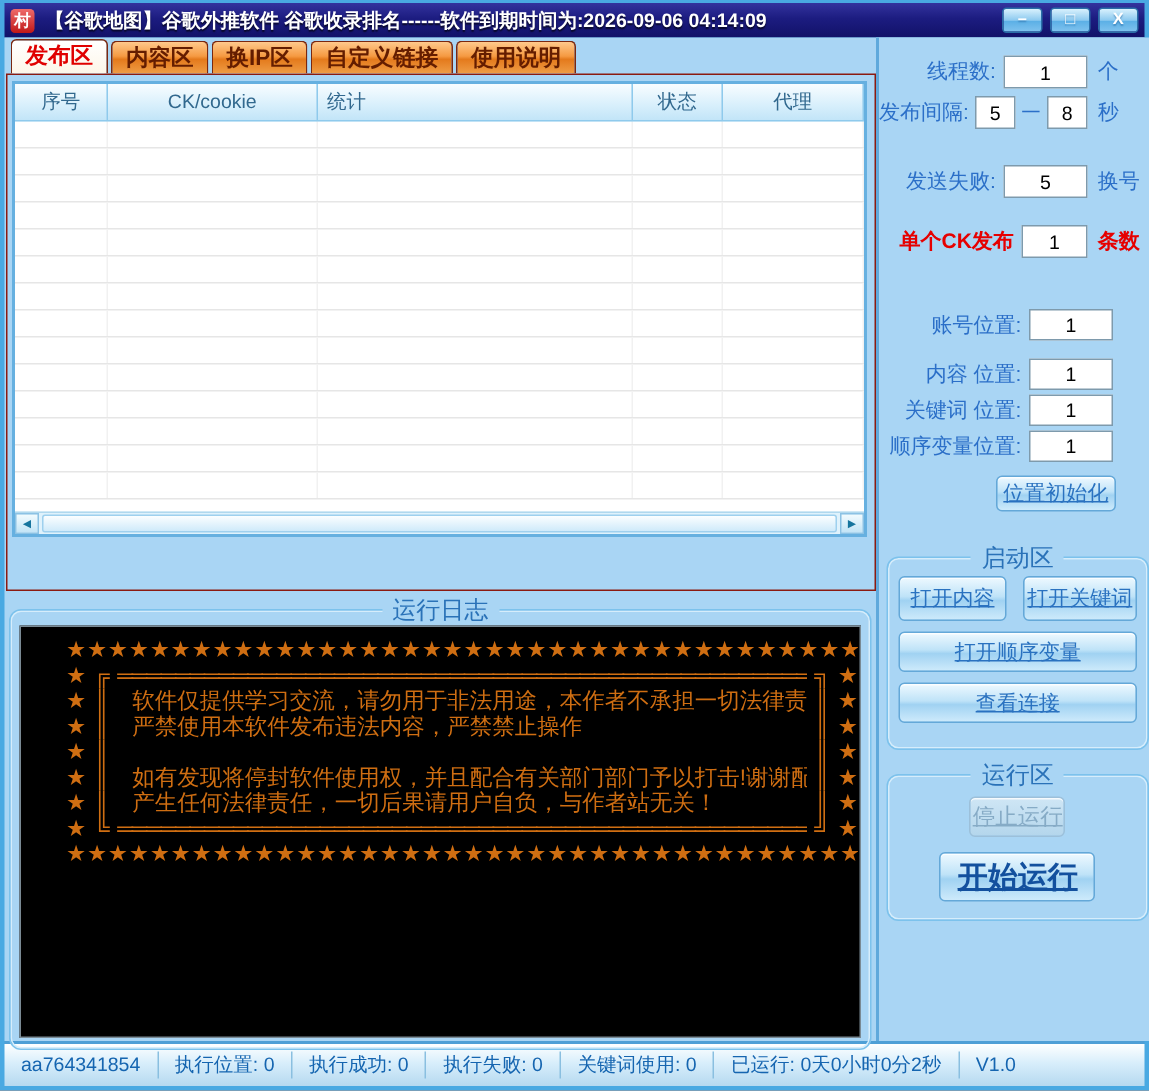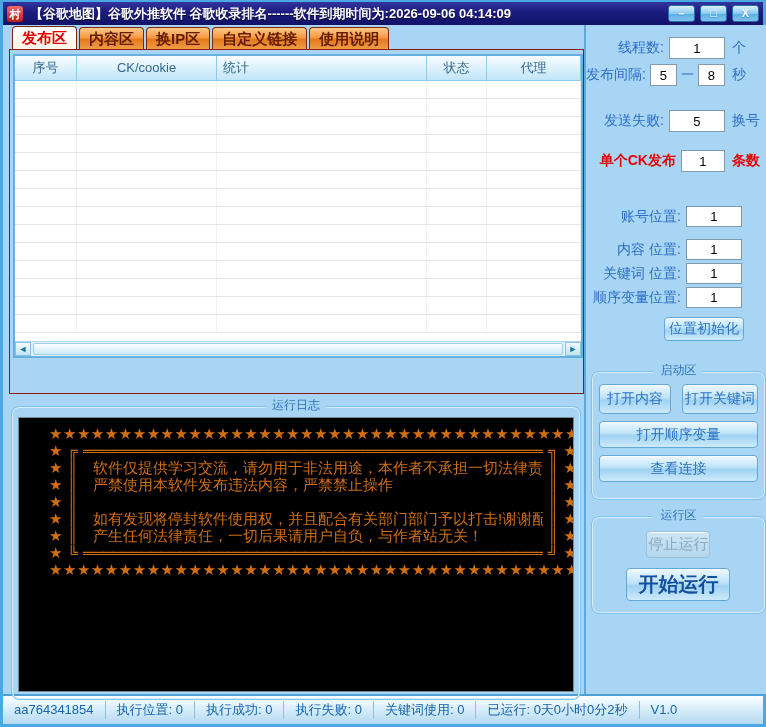--- a/index.html
+++ b/index.html
@@ -8,21 +8,21 @@
 
   
   .titlebar { height:23px; background:linear-gradient(180deg,#33339e 0%,#1c1c80 45%,#121268 100%); display:flex; align-items:center; padding:0 4px; }
   .app-icon { width:16px; height:16px; background:linear-gradient(180deg,#ef6a6a,#c01818); border-radius:3px; color:#fff; font-size:11px; font-weight:bold; text-align:center; line-height:16px; margin-right:7px; flex:0 0 auto; }
   .title-text { color:#fff; font-size:13px; font-weight:bold; white-space:nowrap; overflow:hidden; flex:1 1 auto; text-shadow:0 1px 1px #000a; }
   .winbtns { display:flex; gap:5px; flex:0 0 auto; }
   .winbtn { width:27px; height:17px; background:linear-gradient(180deg,#d8f1fd 0%,#8cc9ef 50%,#5cb0e6 55%,#7fc2ee 100%); border:1px solid #2a6ea8; border-radius:3px; color:#fff; font-size:11px; font-weight:bold; text-align:center; line-height:15px; cursor:pointer; text-shadow:0 1px 1px #2a6ea899; }
 
   
   .content { display:flex; height:669px; background:#a9d5f4; }
-  .left { width:581px; flex:0 0 auto; padding-left:6px; }
+  .left { width:581px; flex:0 0 auto; padding-left:1px; }
   .right { flex:1 1 auto; border-left:2px solid #5fa9dc; background:#a9d5f4; display:flex; flex-direction:column; }
 
   
   .tabs { display:flex; align-items:flex-end; height:24px; padding-left:3px; gap:2px; }
   .tab { height:22px; padding:0 9px; background:linear-gradient(180deg,#ffc98c 0%,#f59a42 45%,#e47a1c 55%,#ef9d46 100%); border:1px solid #7a2810; border-bottom:none; border-radius:4px 4px 0 0; color:#641d00; font-weight:bold; font-size:15px; line-height:21px; cursor:pointer; }
   .tab.active { height:23px; background:linear-gradient(180deg,#ffffff 0%,#fdf6e8 100%); color:#e00000; line-height:22px; }
 
   
   .tabpage { height:345px; border:1px solid #8b1a10; background:#a9d5f4; padding:4px 0 0 3px; }
   .tablewrap { width:570px; border:2px solid #66b0e0; background:#fff; }
@@ -33,21 +33,21 @@
   .tbody { height:260px; overflow:hidden; background:#fff; }
   .tr { height:18px; border-bottom:1px solid #e6e6e6; display:flex; }
   .td { height:100%; border-right:1px solid #f1f1f1; flex:0 0 auto; }
   .td:last-child { flex:1 1 auto; }
   .hscroll { height:15px; background:#dff2fc; border-top:1px solid #b0d8ee; display:flex; align-items:stretch; }
   .harrow { width:16px; background:linear-gradient(180deg,#f2fbfe,#c2e4f6); border:1px solid #8cc2e4; color:#17759e; font-size:9px; text-align:center; line-height:13px; cursor:pointer; flex:0 0 auto; }
   .hthumb { flex:1 1 auto; margin:1px 2px; background:linear-gradient(180deg,#fbfeff,#cfeafa); border:1px solid #9ed0ee; border-radius:2px; cursor:grab; }
 
   
   .gb { position:relative; border:1px solid #7cc2ec; border-radius:8px; box-shadow:inset 0 0 0 1px #d6edfb; }
-  .gb-title { position:absolute; top:-10px; left:50%; transform:translateX(-50%); background:#a9d5f4; padding:0 7px; color:#2a72b8; font-size:12px; white-space:nowrap; }
+  .gb-title { position:absolute; top:-10px; left:50%; transform:translateX(-50%); background:#a9d5f4; padding:0 7px; color:#2a72b8; font-size:16px; white-space:nowrap; }
 
   
   .logbox { margin:12px 3px 0 2px; height:294px; }
   .console { position:absolute; left:6px; right:6px; top:10px; bottom:7px; background:#000; border:1px solid #7a8a94; overflow:hidden; padding:7px 0 0 30px; color:#cf6e12; font-size:15px; }
   .cline { width:528px; height:17px; line-height:17px; white-space:nowrap; overflow:hidden; }
   .stars { letter-spacing:0.5px; }
   .brow { display:flex; align-items:center; column-gap:5px; }
   .cstar { flex:0 0 auto; }
   .bedge { flex:0 0 auto; }
   .bfill { flex:1 1 auto; overflow:hidden; white-space:nowrap; letter-spacing:-1px; }
@@ -55,21 +55,21 @@
 
   
   .srow { display:flex; align-items:center; justify-content:flex-end; padding-right:12px; }
   .slabel { color:#2b6fc8; font-size:14px; white-space:nowrap; }
   .slabel.red, .sunit.red { color:#e60000; font-weight:bold; }
   .sinput { height:22px; border:1px solid #7e9aac; background:#fff; text-align:center; font-size:13px; width:56px; margin-left:5px; color:#000; }
   .sinput.small { width:27px; margin-left:4px; }
   .sinput.pos { width:56px; height:21px; }
   .sdash { color:#2b6fc8; margin-left:4px; font-size:13px; }
   .sunit { width:28px; margin-left:7px; color:#2b6fc8; font-size:14px; white-space:nowrap; flex:0 0 auto; }
-  .btn { display:block; background:linear-gradient(180deg,#eef9ff 0%,#bfe3f8 45%,#a0d2f2 55%,#cdeafb 100%); border:1px solid #64a8d8; border-radius:4px; color:#2a72c0; font-size:14px; cursor:pointer; box-shadow:inset 0 1px 0 #ffffffcc; }
+  .btn { display:block; background:linear-gradient(180deg,#eef9ff 0%,#bfe3f8 45%,#a0d2f2 55%,#cdeafb 100%); border:1px solid #64a8d8; border-radius:4px; color:#2a72c0; font-size:14px; cursor:pointer; box-shadow:inset 0 1px 0 #ffffffcc;text-decoration:underline; }
   .btn.bold { font-weight:bold; color:#174f9e; font-size:15px; }
   .btn.big { font-size:20px; font-weight:bold; color:#13509e; }
   .btn.disabled { background:linear-gradient(180deg,#cfe6f5,#b4d6ec); border-color:#9cc0da; color:#86abc6; font-size:15px; cursor:default; }
   .launchbox { margin:30px 6px 0 5px; padding:12px 7px 10px; }
   .lrow { display:flex; justify-content:space-between; margin-bottom:7px; }
   .runbox { margin:16px 6px 0 5px; padding:14px 7px 12px; text-align:center; }
 
   
   .statusbar { height:30px; background:linear-gradient(180deg,#feffff 0%,#d8eefb 45%,#b5d9f0 100%); border-top:2px solid #4e9fd6; display:flex; align-items:center; font-size:13px; color:#1565b0; }
   .sbitem { padding:0 11px; border-right:1px solid #8abfe0; height:18px; line-height:18px; white-space:nowrap; }

